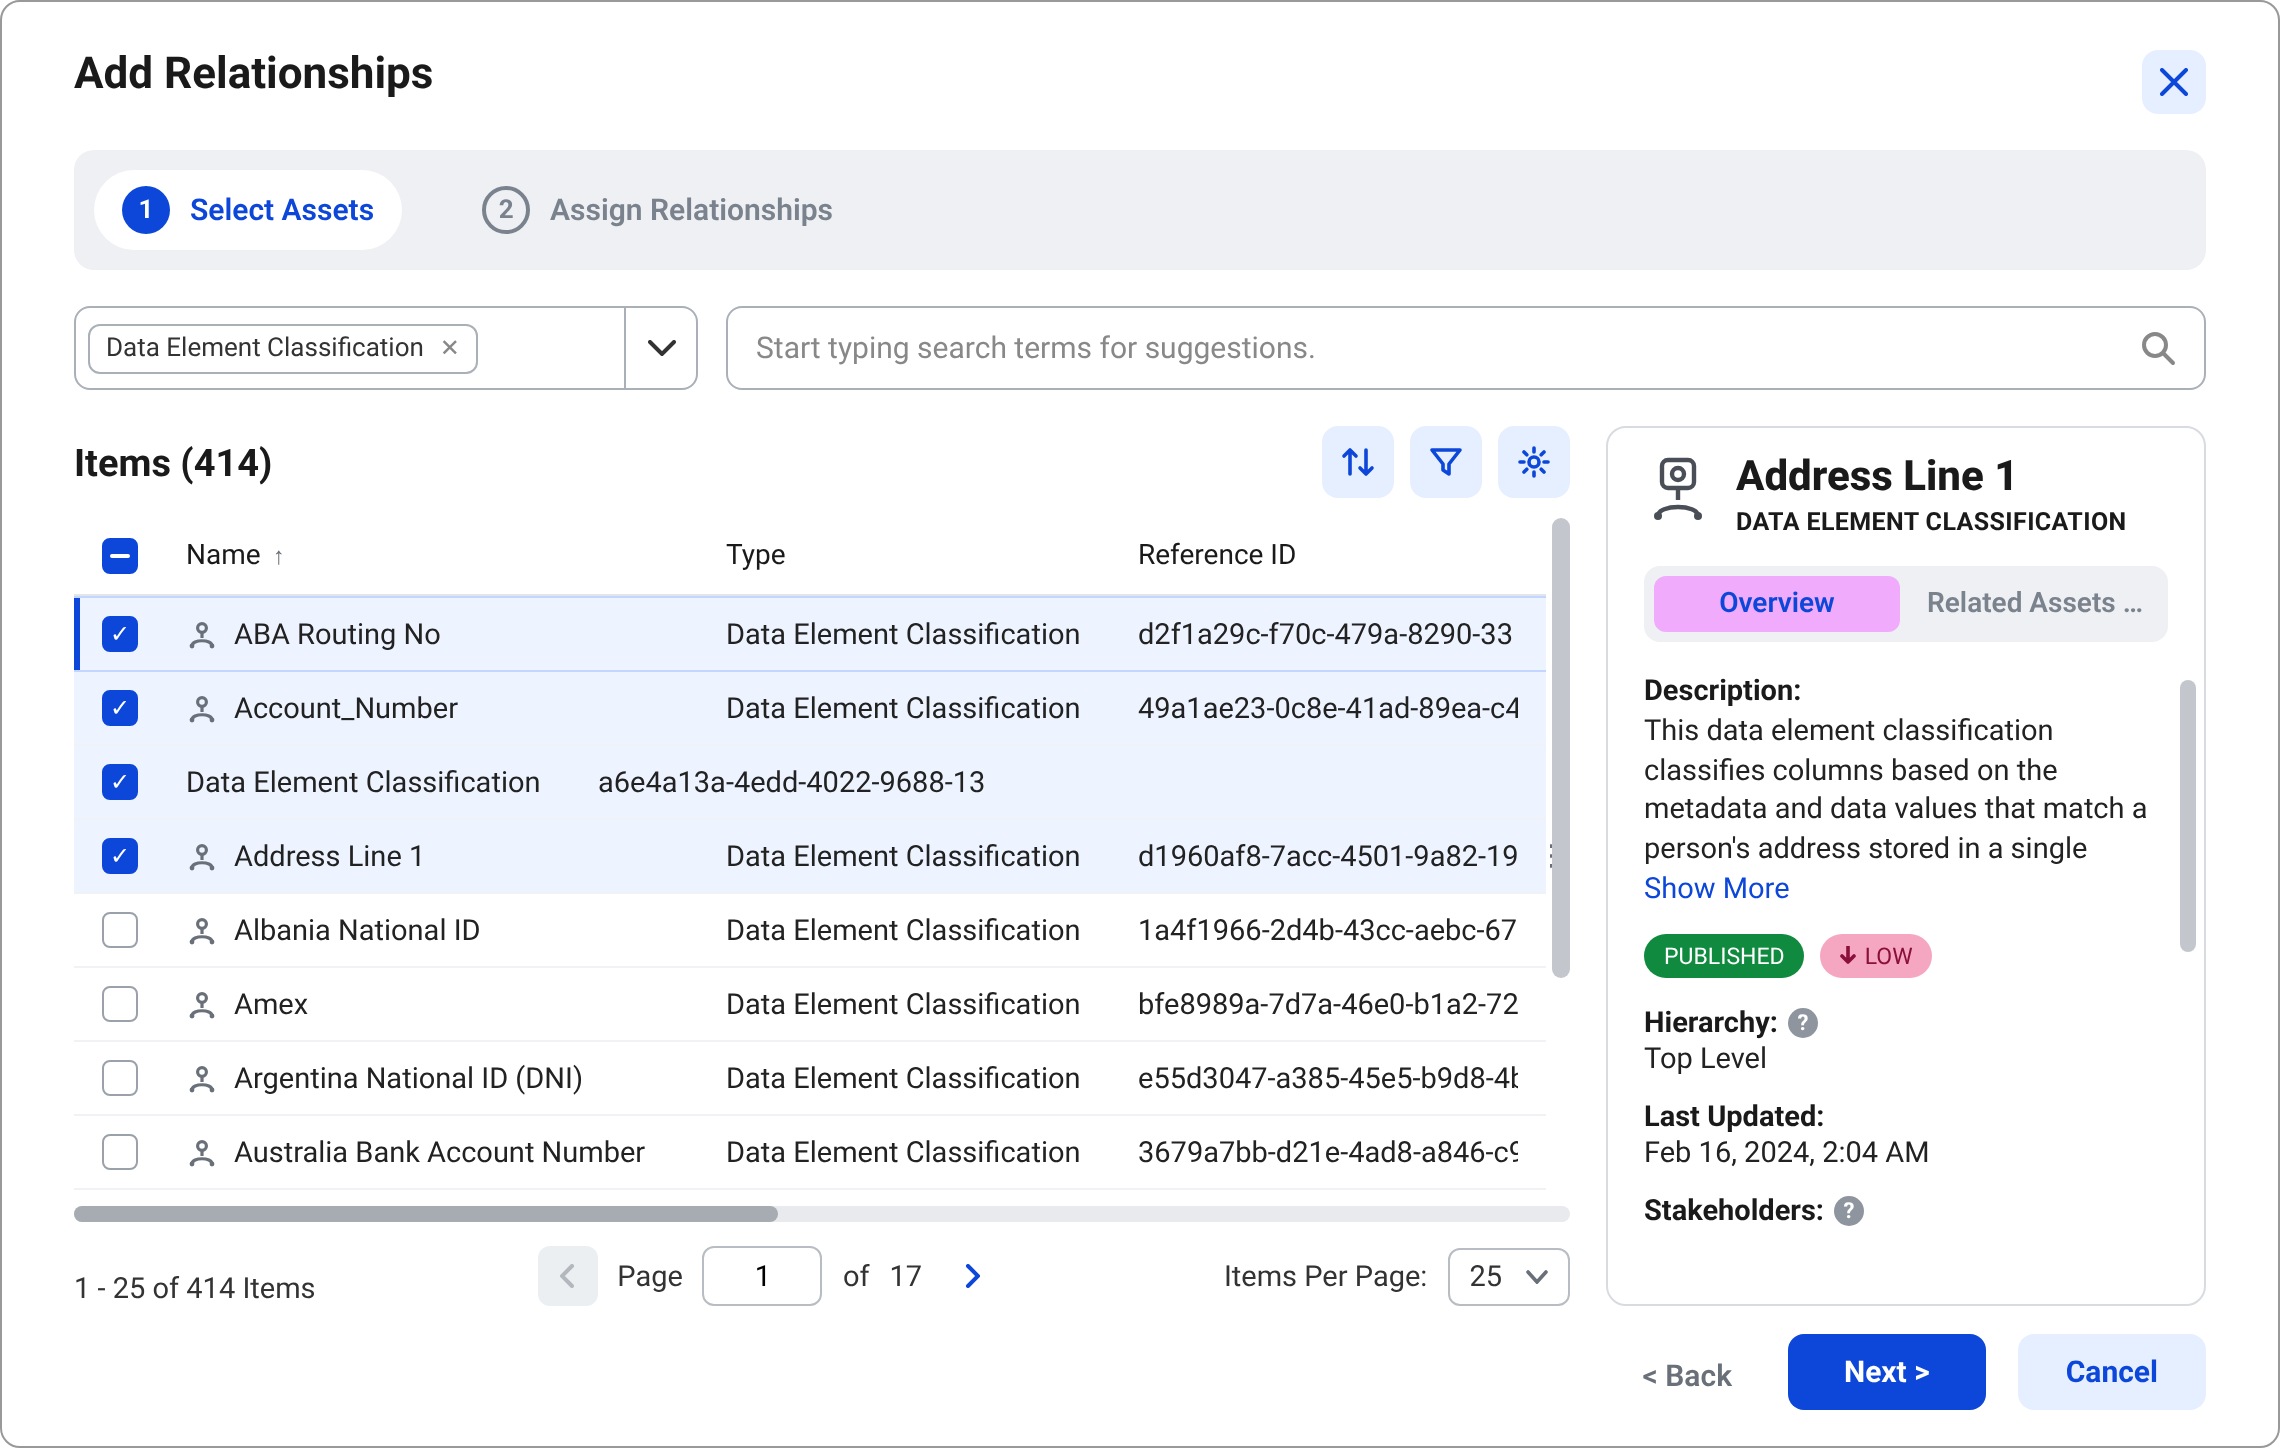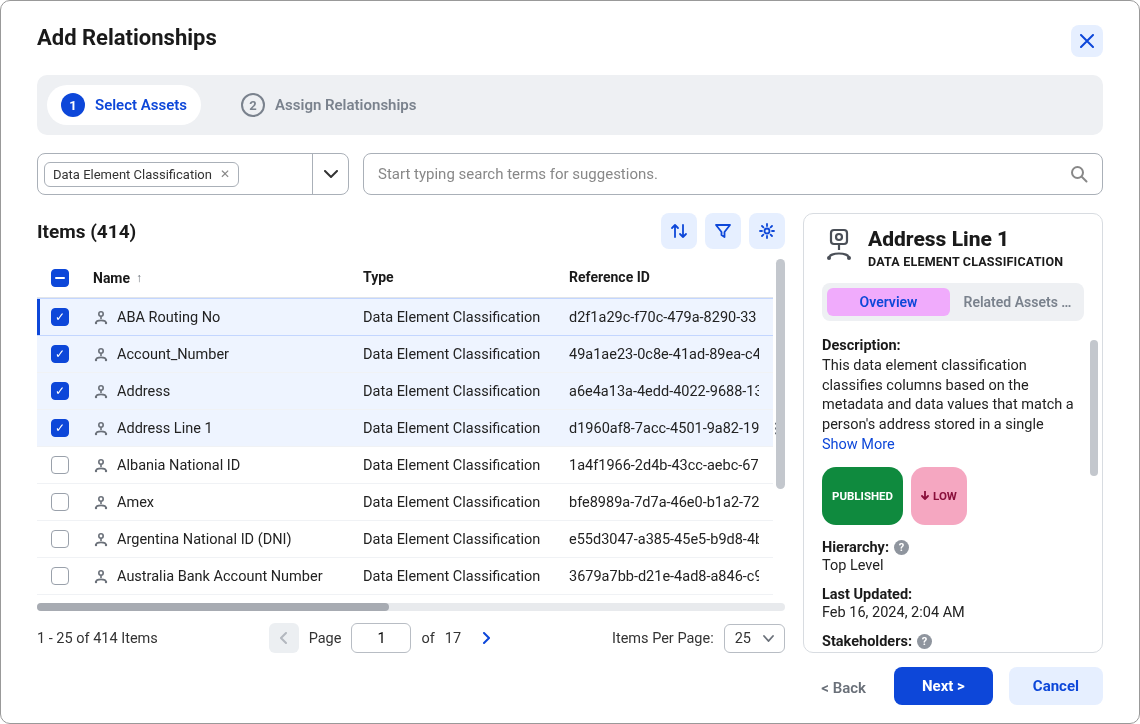--- a/index.html
+++ b/index.html
@@ -28,61 +28,61 @@
 .search-box input::placeholder { color: #888; }
 .search-icon { color: #888; }
 .main-row { display: flex; gap: 18px; flex: 1; min-height: 0; }
 .left-col { flex: 1; display: flex; flex-direction: column; min-width: 0; }
 .items-header { display: flex; justify-content: space-between; align-items: center; margin-bottom: 10px; }
 .items-count { font-size: 19px; font-weight: 700; color: #1a1a1a; }
 .toolbar-btns { display: flex; gap: 8px; }
 .tb-btn { width: 36px; height: 36px; background: #e6efff; border-radius: 8px; display: flex; align-items: center; justify-content: center; color: #0d47d9; cursor: pointer; }
 .table-wrap { position: relative; flex: 1; overflow: hidden; }
 .table-scroll { height: 100%; overflow: hidden; padding-right: 12px; }
-.thead { display: flex; padding: 10px 14px; border-bottom: 1px solid #e2e5e9; font-size: 14px; font-weight: 700; color: #1a1a1a; }
+.thead { display: flex; align-items: center; padding: 10px 14px; border-bottom: 1px solid #e2e5e9; font-size: 14px; font-weight: 400; color: #1a1a1a; }
 .col-chk { width: 42px; display: flex; align-items: center; }
 .col-name { width: 270px; display: flex; align-items: center; gap: 6px; }
 .col-type { width: 206px; }
 .col-ref { flex: 1; min-width: 0; overflow: hidden; white-space: nowrap; }
 .trow { display: flex; align-items: center; padding: 9px 14px; font-size: 14.5px; color: #222; border-bottom: 1px solid #f0f2f5; position: relative; }
 .trow.selected { background: #eef4ff; }
 .trow.highlighted { background: #eef4ff; border-top: 1px solid #c3d6ff; border-bottom: 1px solid #c3d6ff; }
 .trow.highlighted::before { content:""; position:absolute; left:0; top:0; bottom:0; width:3px; background:#0d47d9;}
 .chk { width: 18px; height: 18px; border-radius: 4px; border: 1.5px solid #9aa1ab; display: flex; align-items: center; justify-content: center; cursor: pointer; background: #fff; }
 .chk.checked { background: #0d47d9; border-color: #0d47d9; color: #fff; font-size: 12px; }
 .chk.indet { background: #0d47d9; border-color: #0d47d9; }
 .chk.indet::after { content: ""; width: 10px; height: 2.5px; background: #fff; border-radius: 1px; }
 .name-cell { display: flex; align-items: center; gap: 8px; }
 .asset-icon { color: #6a7079; display: inline-flex; }
 .sort-icon { color: #6a7079; font-size: 12px; }
 .vscroll { position: absolute; right: 0; top: 0; width: 9px; height: 230px; background: #c3c7cd; border-radius: 5px; }
 .hscroll { height: 8px; background: #e8eaed; border-radius: 4px; margin-top: 4px; position: relative; width: 100%; }
 .hscroll::after { content:""; position: absolute; left:0; top:0; height:100%; width:47%; background:#a7abb2; border-radius:4px; }
-.paging { display: flex; align-items: center; justify-content: space-between; padding-top: 12px; font-size: 14.5px; color: #333; }
+.paging { display: flex; align-items: flex-end; justify-content: space-between; padding-top: 12px; font-size: 14.5px; color: #333; }
 .pager-mid { display: flex; align-items: center; gap: 10px; }
 .pg-btn { width: 30px; height: 30px; border-radius: 6px; display: flex; align-items: center; justify-content: center; }
 .pg-btn.disabled { background: #eceff2; color: #b3b8bf; }
 .pg-btn.active { color: #0d47d9; cursor: pointer; }
 .pg-input { width: 60px; height: 30px; border: 1px solid #b8bdc4; border-radius: 6px; text-align: center; font-size: 14.5px; }
 .ipp { display: flex; align-items: center; gap: 10px; }
 .ipp-sel { border: 1px solid #b8bdc4; border-radius: 6px; padding: 5px 10px; display: flex; align-items: center; gap: 12px; cursor: pointer; }
 .right-col { width: 300px; border: 1px solid #d8dce1; border-radius: 10px; padding: 14px 18px 14px 18px; display: flex; flex-direction: column; position: relative; }
 .detail-head { display: flex; gap: 12px; align-items: flex-start; margin-bottom: 14px; }
 .detail-icon { width: 34px; height: 34px; flex-shrink: 0; color: #4a4f57; display:flex; align-items:center; justify-content:center;}
 .detail-title { font-size: 21px; font-weight: 800; color: #1a1a1a; line-height: 1.1; }
 .detail-sub { font-size: 12.5px; font-weight: 700; color: #1a1a1a; margin-top: 3px; letter-spacing: 0.2px; }
 .detail-tabs { background: #eef0f3; border-radius: 8px; padding: 5px; display: flex; gap: 6px; margin-bottom: 16px; }
 .dtab { flex: 1; text-align: center; padding: 6px 4px; border-radius: 6px; font-size: 14px; font-weight: 600; cursor: pointer; white-space: nowrap; overflow: hidden; }
 .dtab.active { background: #f0abfc; color: #0d47d9; }
 .dtab:not(.active) { color: #7a828d; }
 .desc-label { font-size: 14.5px; font-weight: 700; color: #1a1a1a; margin-bottom: 2px; }
 .desc-text { font-size: 14.5px; color: #222; line-height: 1.35; }
 .show-more { color: #0d47d9; font-size: 14.5px; cursor: pointer; margin-top: 2px; display: inline-block; }
 .badges { display: flex; gap: 8px; margin-top: 14px; margin-bottom: 14px; }
-.badge { border-radius: 14px; font-size: 11.5px; font-weight: 700; padding: 22px 10px; display: inline-flex; align-items: center; gap: 4px; text-align: right; }
+.badge { border-radius: 14px; font-size: 11.5px; font-weight: 400; padding: 4px 10px; display: inline-flex; align-items: center; gap: 4px; text-align: right; }
 .badge.pub { background: #0f8a3e; color: #fff; }
 .badge.low { background: #f5a7c1; color: #8a0f3b; }
 .field-label { font-size: 14.5px; font-weight: 700; color: #1a1a1a; display: inline-flex; align-items: center; gap: 5px; }
 .field-val { font-size: 14.5px; color: #222; margin-bottom: 12px; margin-top: 1px; }
 .help-c { width: 15px; height: 15px; border-radius: 50%; background: #8f959e; color: #fff; font-size: 11px; display: inline-flex; align-items: center; justify-content: center; }
 .right-scroll { position: absolute; right: 4px; top: 126px; width: 8px; height: 136px; background: #c3c7cd; border-radius: 4px; }
 .footer { display: flex; justify-content: flex-end; align-items: flex-end; gap: 16px; padding-top: 14px; }
 .btn-back { color: #6a7079; font-size: 15px; font-weight: 600; cursor: pointer; padding: 8px 12px; }
 .btn-primary { background: #0d47d9; color: #fff; font-weight: 700; padding: 10px 28px; border-radius: 8px; cursor: pointer; font-size: 15px; }
 .btn-secondary { background: #e6efff; color: #0d47d9; font-weight: 700; padding: 10px 24px; border-radius: 8px; cursor: pointer; font-size: 15px; }
@@ -216,34 +216,20 @@
                     <span>Account_Number</span>
                   </div>
                 </div>
                 <div class="col-type">Data Element Classification</div>
                 <div class="col-ref">49a1ae23-0c8e-41ad-89ea-c4</div>
               </div>
               <div class="trow selected">
                 <div class="col-chk">
                   <div class="chk checked">✓</div>
                 </div>
-                <div class="col-name">
-                  <div class="name-cell">
-                    <span class="asset-icon">
-                      <svg width="16" height="16" viewBox="0 0 16 16">
-                        <circle cx="8" cy="5" r="2.2" stroke="currentColor" stroke-width="1.6" fill="none"></circle>
-                        <path d="M8 7.5 L8 10" stroke="currentColor" stroke-width="1.6"></path>
-                        <path d="M3 14 C3 10.5 13 10.5 13 14" stroke="currentColor" stroke-width="1.6" fill="none"></path>
-                        <circle cx="3" cy="14" r="1.2" fill="currentColor"></circle>
-                        <circle cx="13" cy="14" r="1.2" fill="currentColor"></circle>
-                      </svg>
-                    </span>
-                    <span>Address</span>
-                  </div>
-                </div>
                 <div class="col-type">Data Element Classification</div>
                 <div class="col-ref">a6e4a13a-4edd-4022-9688-13</div>
               </div>
               <div class="trow selected">
                 <div class="col-chk">
                   <div class="chk checked">✓</div>
                 </div>
                 <div class="col-name">
                   <div class="name-cell">
                     <span class="asset-icon">

